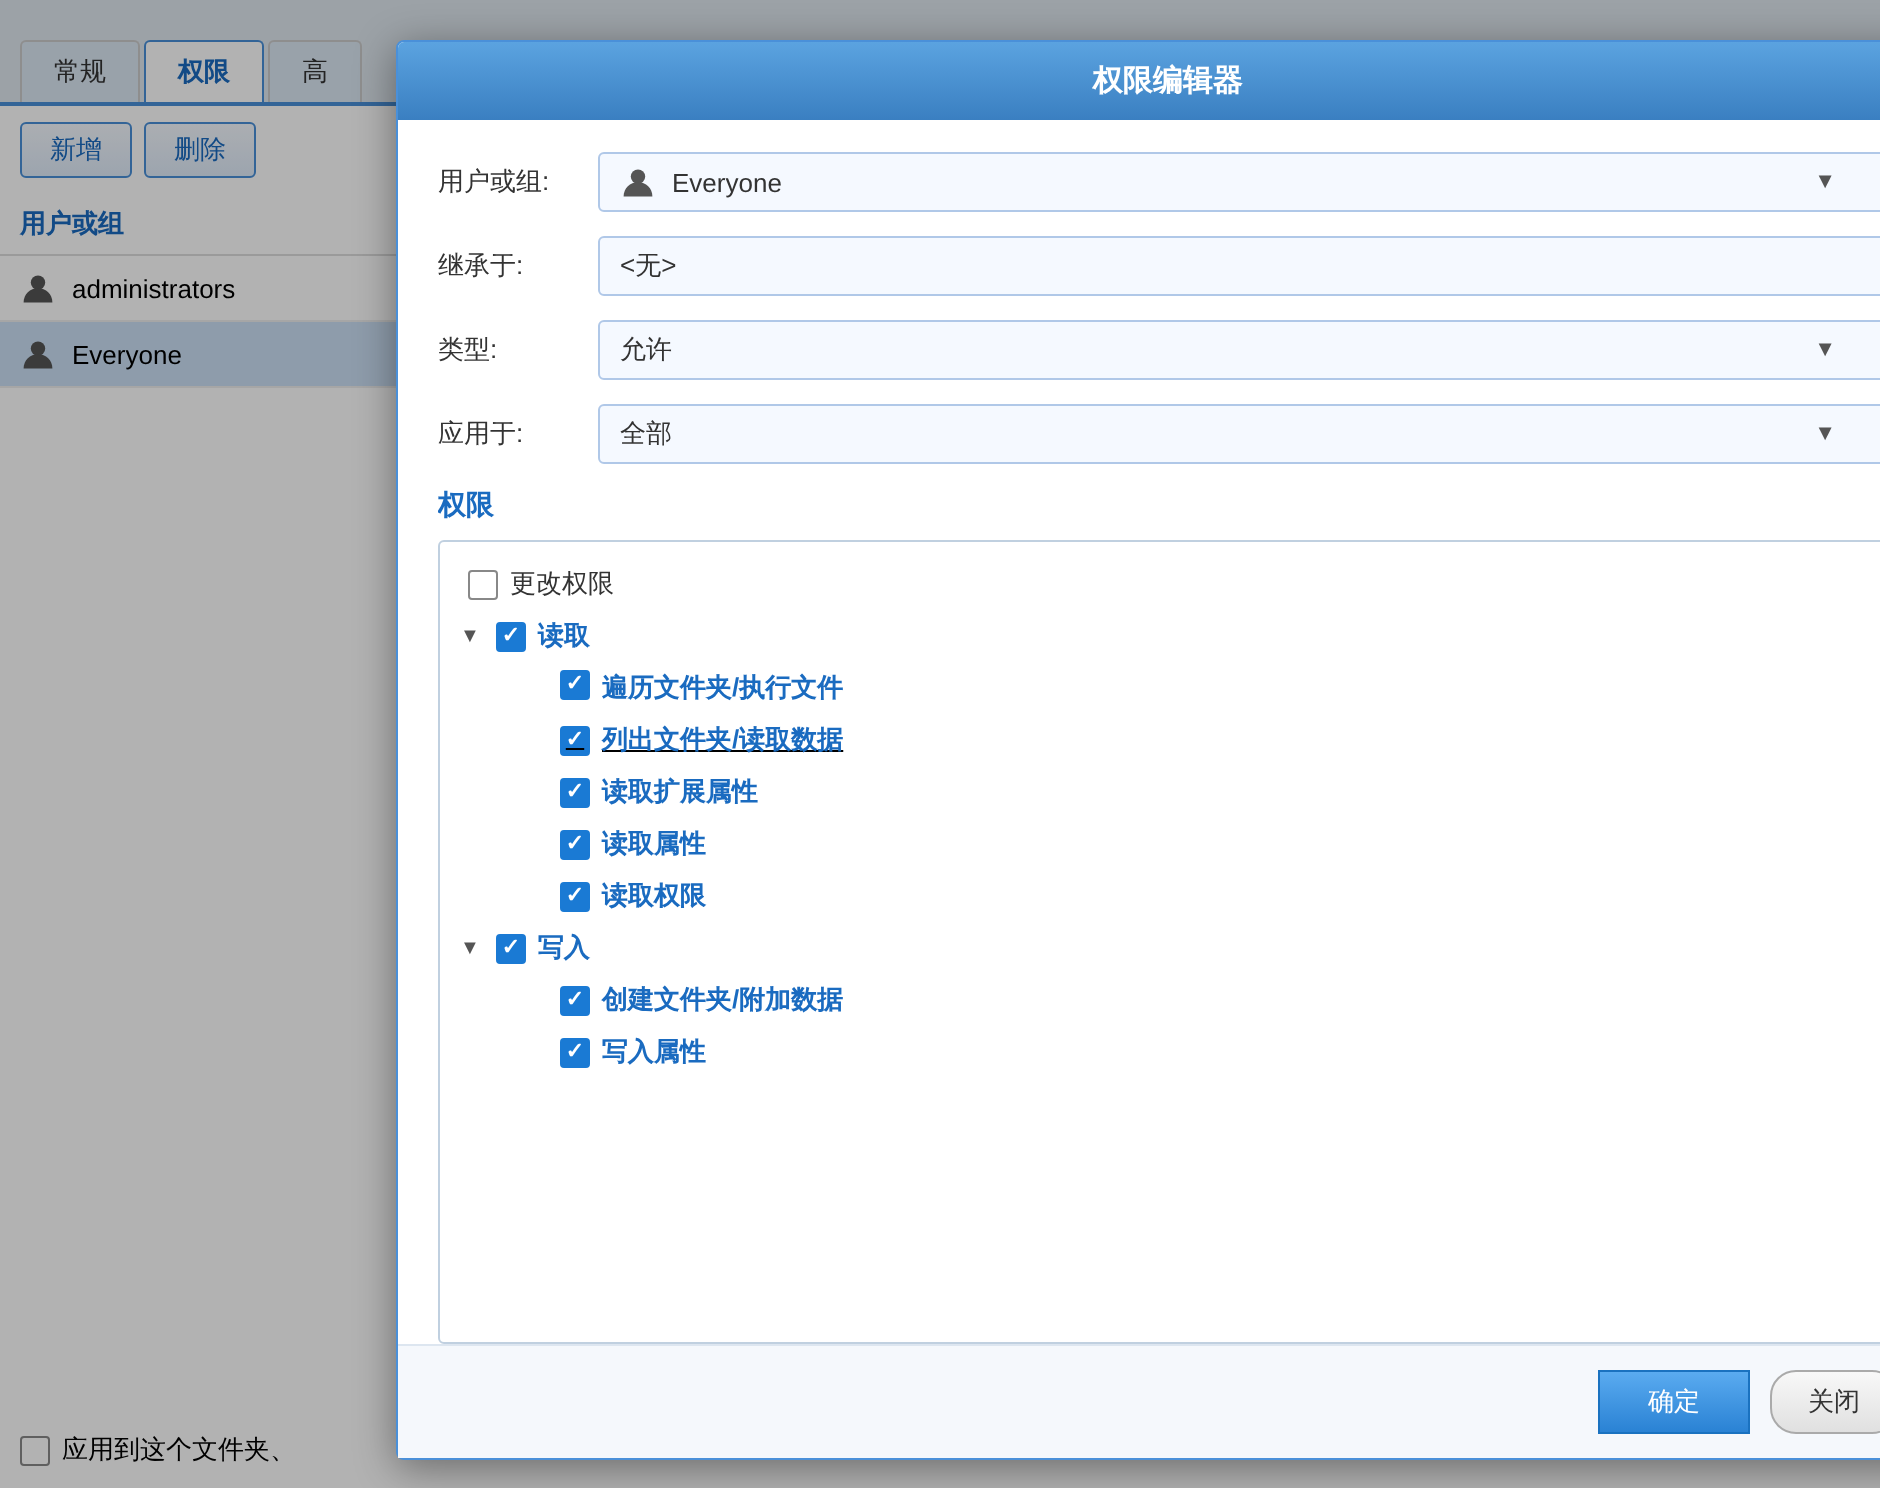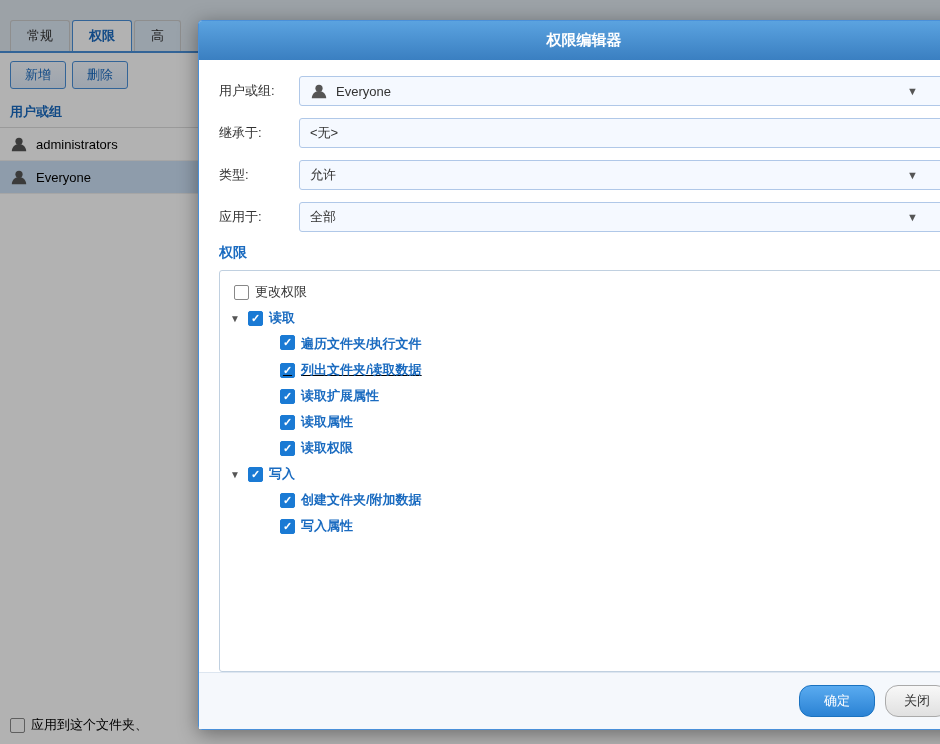--- a/index.html
+++ b/index.html
@@ -271,21 +271,21 @@
       border-top: 1px solid #dde6f0;
       flex-shrink: 0;
       background: #f5f8fc;
     }
 
     .btn-ok {
       padding: 6px 24px;
       background: linear-gradient(to bottom, #5aabf0, #2a82d4);
       color: #fff;
       border: 1px solid #1a72c0;
-      border-radius: 12px;
+      border-radius: 0;
       cursor: pointer;
       font-size: 13px;
     }
 
     .btn-cancel {
       padding: 6px 18px;
       background: linear-gradient(to bottom, #f8f8f8, #e0e0e0);
       color: #333;
       border: 1px solid #aaa;
       border-radius: 13px;

